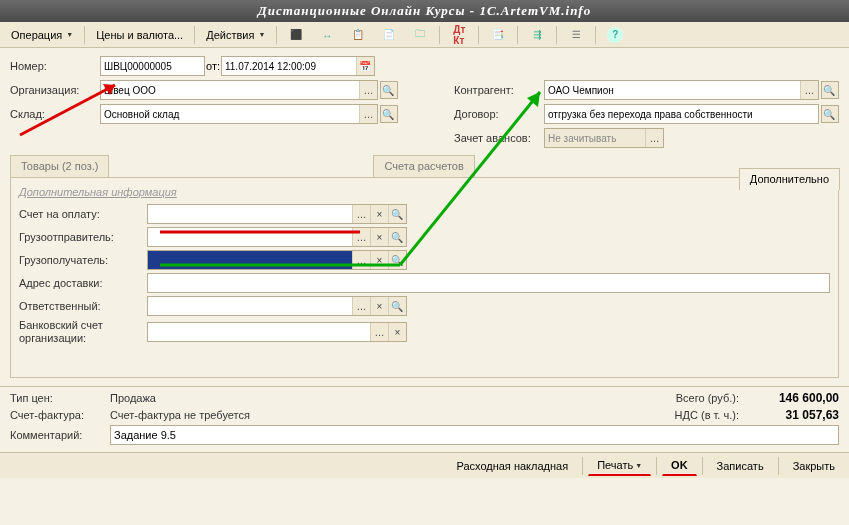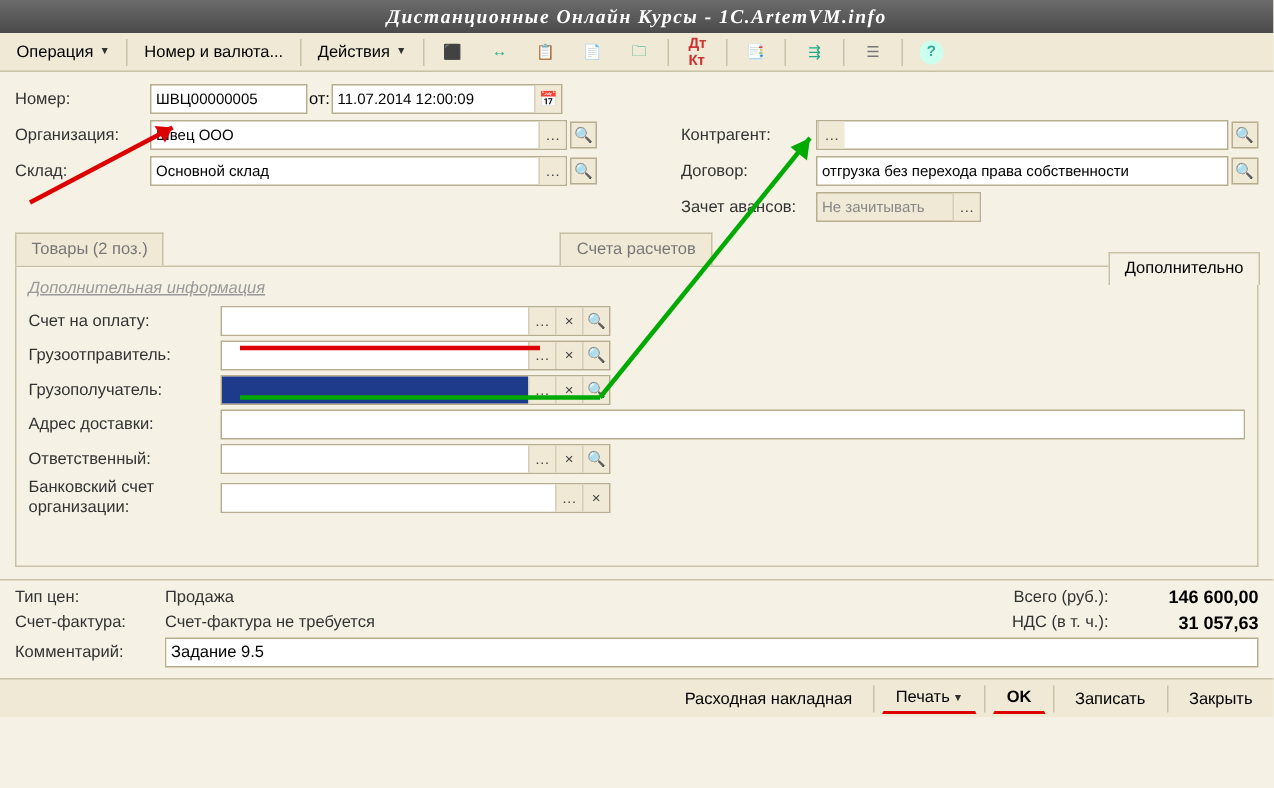--- a/index.html
+++ b/index.html
@@ -49,21 +49,21 @@
 <body>
 
 <div class="titlebar">Дистанционные Онлайн Курсы - 1C.ArtemVM.info</div>
 
 <div class="toolbar">
   <div class="tbtn">
       <span>Операция</span>
       <span class="dropdown-arrow">▼</span>
     </div>
   <div class="tsep"></div>
-  <div class="tbtn">Номер и валюта...</div>
+  <div class="tbtn">Цены и валюта...</div>
   <div class="tsep"></div>
   <div class="tbtn">
       <span>Действия</span>
       <span class="dropdown-arrow">▼</span>
     </div>
   <div class="tsep"></div>
   <div class="tbtn">
       <span class="icon-sq" style="color:#2a8">⬛</span>
     </div>
   <div class="tbtn">
@@ -129,34 +129,35 @@
             <button class="mini-btn">…</button>
           </div>
         <button class="mini-btn" style="border:1px solid #b8ad8e;margin-left:2px">🔍</button>
       </div>
     </div>
     <div class="col-right">
       <div class="row" style="height:20px"></div>
       <div class="row">
         <span class="label">Контрагент:</span>
         <div class="field-wrap" style="flex:1">
+            <input value="ОАО Чемпион" style="">
             <button class="mini-btn">…</button>
           </div>
         <button class="mini-btn" style="border:1px solid #b8ad8e;margin-left:2px">🔍</button>
       </div>
       <div class="row">
         <span class="label">Договор:</span>
         <div class="field-wrap" style="flex:1">
             <input value="отгрузка без перехода права собственности" style="">
           </div>
         <button class="mini-btn" style="border:1px solid #b8ad8e;margin-left:2px">🔍</button>
       </div>
       <div class="row">
         <span class="label">Зачет авансов:</span>
-        <div class="field-wrap readonly" style="width:110px">
+        <div class="field-wrap readonly" style="width:120px">
             <input readonly="" style="color: rgb(136, 136, 136);" value="Не зачитывать">
             <button class="mini-btn">…</button>
           </div>
       </div>
     </div>
   </div>
 
   <div class="tabs">
     <div class="tab">Товары (2 поз.)</div>
     <div class="tab">Счета расчетов</div>

